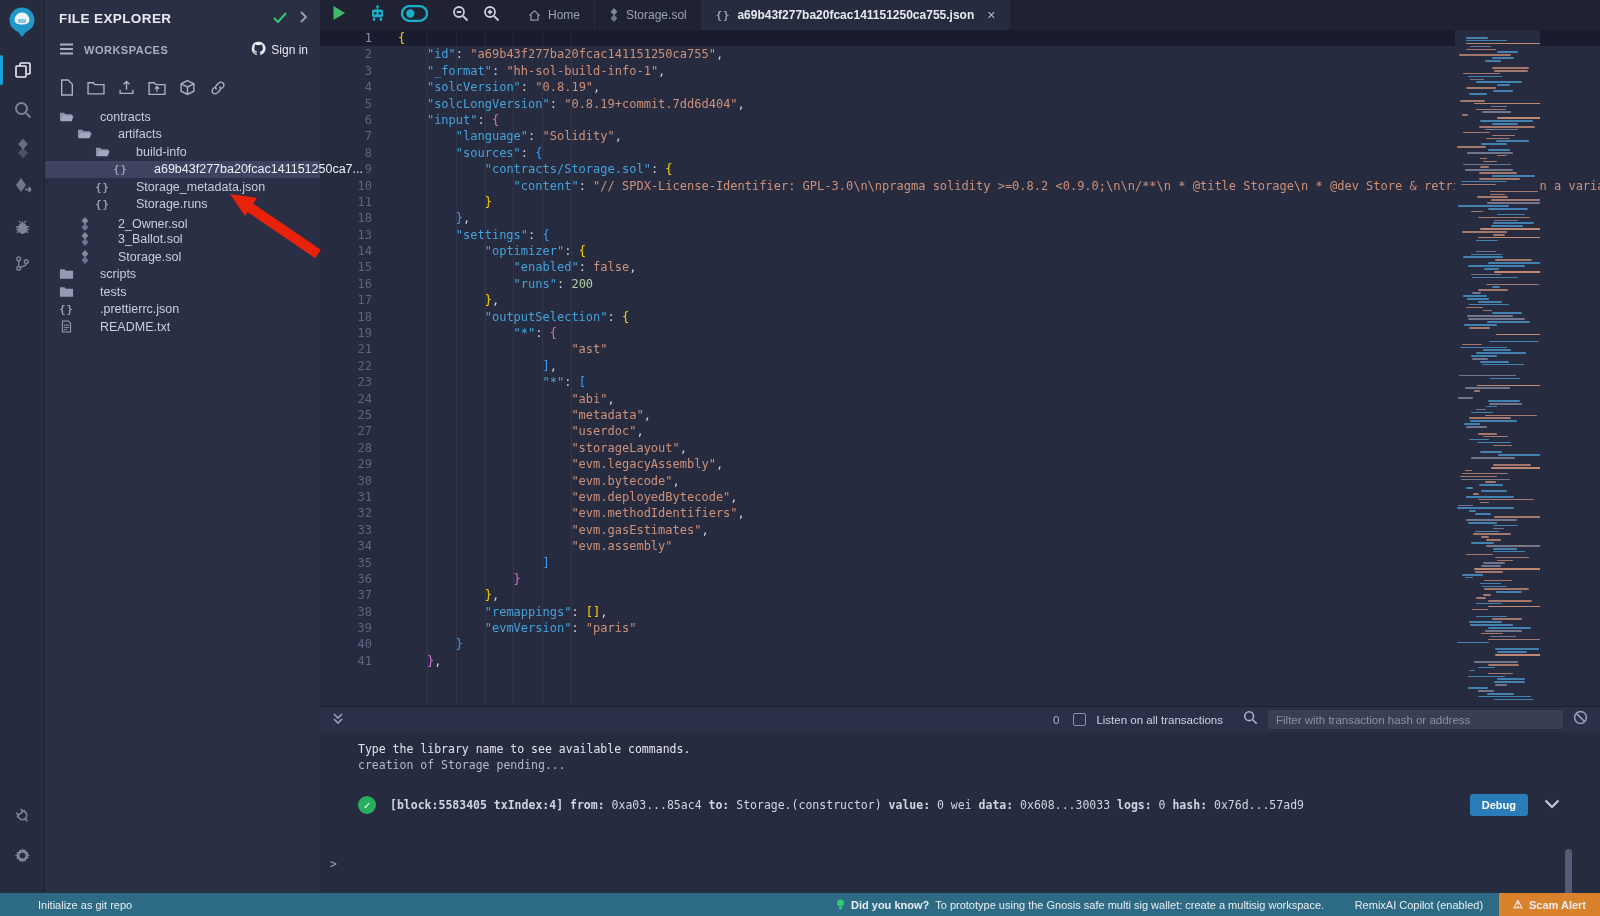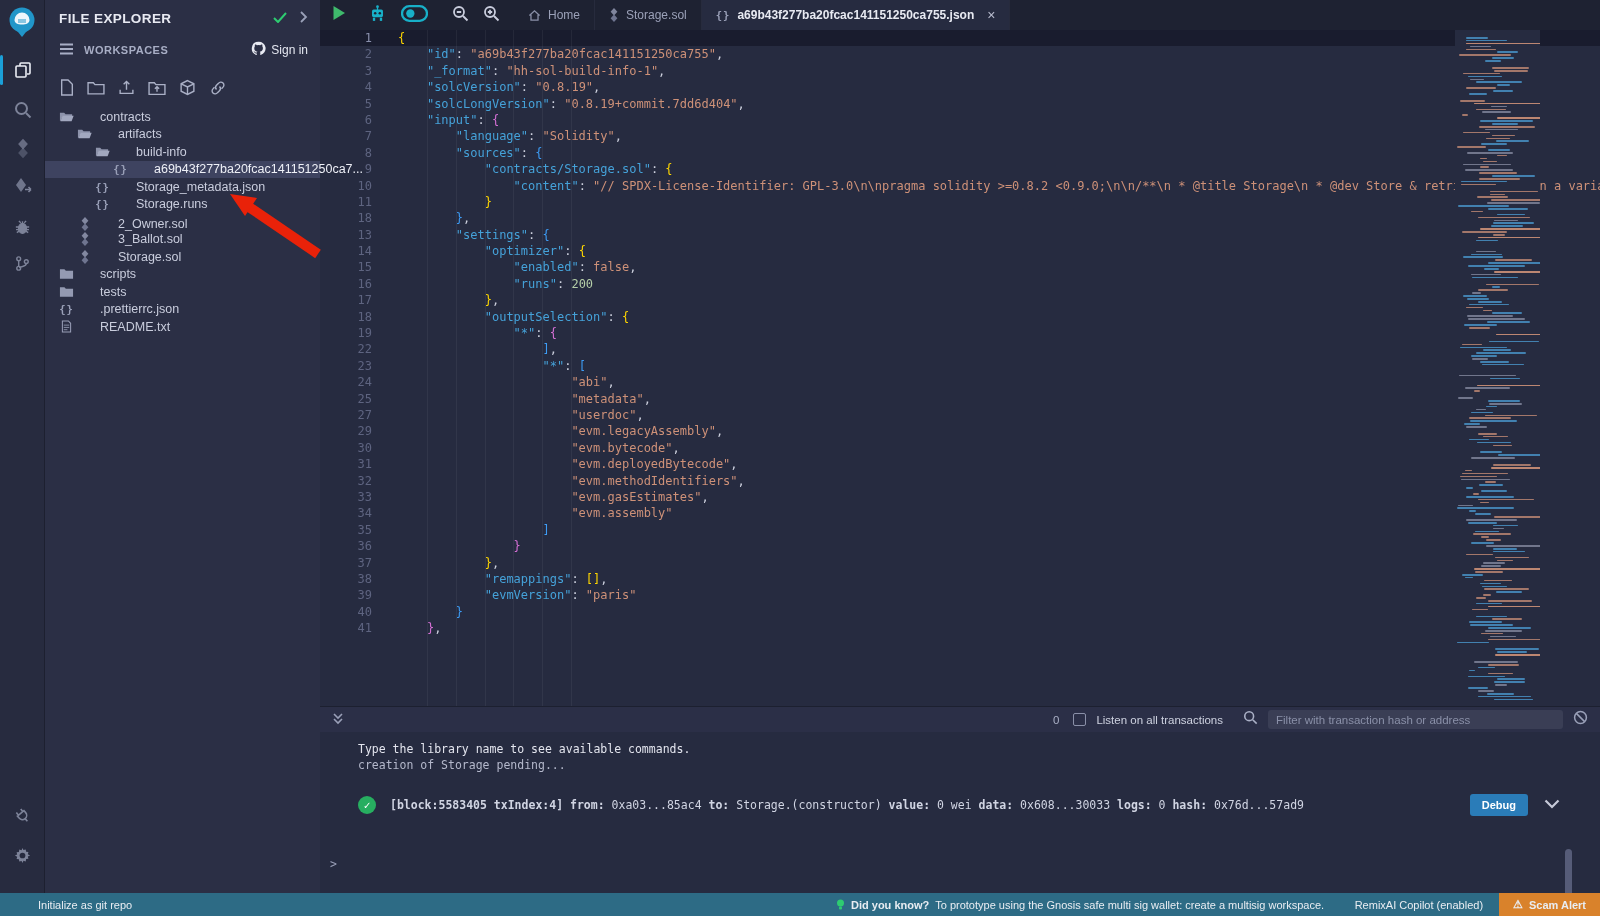--- a/index.html
+++ b/index.html
@@ -388,25 +388,27 @@
           <div class="code-line"><span class="ln">10</span><span class="tk-w">                </span><span class="tk-k">"content"</span><span class="tk-p">: </span><span class="tk-s">"// SPDX-License-Identifier: GPL-3.0\n\npragma solidity &gt;=0.8.2 &lt;0.9.0;\n\n/**\n * @title Storage\n * @dev Store &amp; retrieve value in a variable\n * @custom:dev-run-script ./scripts/deploy_with_ethers.ts\n */\ncontract Storage {\n\n    uint256 number;\n\n    /**\n     * @dev Store value in variable\n     * @param num value to store\n     */"</span></div>
           <div class="code-line"><span class="ln">11</span><span class="tk-w">            </span><span class="tk-y">}</span></div>
           <div class="code-line"><span class="ln">18</span><span class="tk-w">        </span><span class="tk-u">}</span><span class="tk-p">,</span></div>
           <div class="code-line"><span class="ln">13</span><span class="tk-w">        </span><span class="tk-k">"settings"</span><span class="tk-p">: </span><span class="tk-u">{</span></div>
           <div class="code-line"><span class="ln">14</span><span class="tk-w">            </span><span class="tk-k">"optimizer"</span><span class="tk-p">: </span><span class="tk-y">{</span></div>
           <div class="code-line"><span class="ln">15</span><span class="tk-w">                </span><span class="tk-k">"enabled"</span><span class="tk-p">: </span><span class="tk-l">false</span><span class="tk-p">,</span></div>
           <div class="code-line"><span class="ln">16</span><span class="tk-w">                </span><span class="tk-k">"runs"</span><span class="tk-p">: </span><span class="tk-n">200</span></div>
           <div class="code-line"><span class="ln">17</span><span class="tk-w">            </span><span class="tk-y">}</span><span class="tk-p">,</span></div>
           <div class="code-line"><span class="ln">18</span><span class="tk-w">            </span><span class="tk-k">"outputSelection"</span><span class="tk-p">: </span><span class="tk-y">{</span></div>
           <div class="code-line"><span class="ln">19</span><span class="tk-w">                </span><span class="tk-k">"*"</span><span class="tk-p">: </span><span class="tk-m">{</span></div>
+          <div class="code-line"><span class="ln">21</span><span class="tk-w">                        </span><span class="tk-s">"ast"</span></div>
           <div class="code-line"><span class="ln">22</span><span class="tk-w">                    </span><span class="tk-u">]</span><span class="tk-p">,</span></div>
           <div class="code-line"><span class="ln">23</span><span class="tk-w">                    </span><span class="tk-k">"*"</span><span class="tk-p">: </span><span class="tk-u">[</span></div>
           <div class="code-line"><span class="ln">24</span><span class="tk-w">                        </span><span class="tk-s">"abi"</span><span class="tk-p">,</span></div>
           <div class="code-line"><span class="ln">25</span><span class="tk-w">                        </span><span class="tk-s">"metadata"</span><span class="tk-p">,</span></div>
           <div class="code-line"><span class="ln">27</span><span class="tk-w">                        </span><span class="tk-s">"userdoc"</span><span class="tk-p">,</span></div>
+          <div class="code-line"><span class="ln">28</span><span class="tk-w">                        </span><span class="tk-s">"storageLayout"</span><span class="tk-p">,</span></div>
           <div class="code-line"><span class="ln">29</span><span class="tk-w">                        </span><span class="tk-s">"evm.legacyAssembly"</span><span class="tk-p">,</span></div>
           <div class="code-line"><span class="ln">30</span><span class="tk-w">                        </span><span class="tk-s">"evm.bytecode"</span><span class="tk-p">,</span></div>
           <div class="code-line"><span class="ln">31</span><span class="tk-w">                        </span><span class="tk-s">"evm.deployedBytecode"</span><span class="tk-p">,</span></div>
           <div class="code-line"><span class="ln">32</span><span class="tk-w">                        </span><span class="tk-s">"evm.methodIdentifiers"</span><span class="tk-p">,</span></div>
           <div class="code-line"><span class="ln">33</span><span class="tk-w">                        </span><span class="tk-s">"evm.gasEstimates"</span><span class="tk-p">,</span></div>
           <div class="code-line"><span class="ln">34</span><span class="tk-w">                        </span><span class="tk-s">"evm.assembly"</span></div>
           <div class="code-line"><span class="ln">35</span><span class="tk-w">                    </span><span class="tk-u">]</span></div>
           <div class="code-line"><span class="ln">36</span><span class="tk-w">                </span><span class="tk-m">}</span></div>
           <div class="code-line"><span class="ln">37</span><span class="tk-w">            </span><span class="tk-y">}</span><span class="tk-p">,</span></div>
           <div class="code-line"><span class="ln">38</span><span class="tk-w">            </span><span class="tk-k">"remappings"</span><span class="tk-p">: </span><span class="tk-y">[]</span><span class="tk-p">,</span></div>

